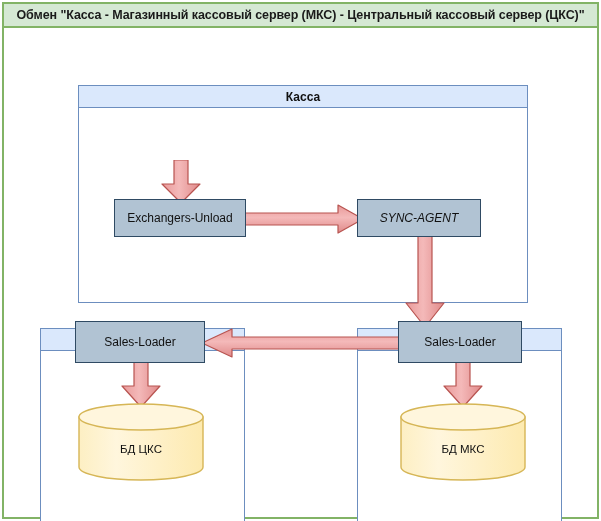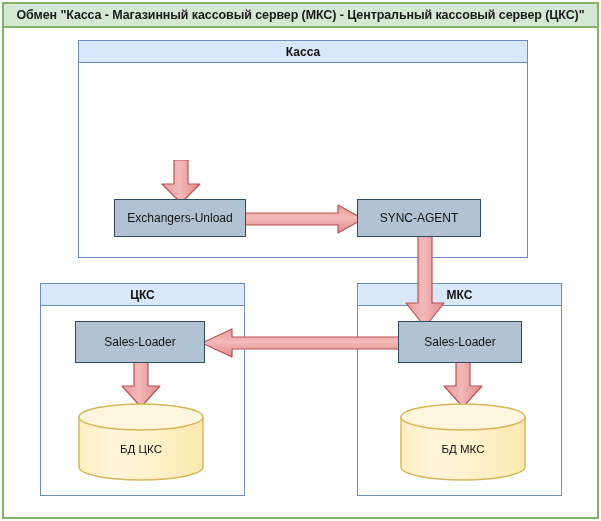--- a/index.html
+++ b/index.html
@@ -52,20 +52,21 @@
     letter-spacing: -0.1px;
     white-space: nowrap;
   }
 
   
   .pool {
     position: absolute;
     box-sizing: border-box;
     border: 1px solid #6c8ebf;
     background: #ffffff;
+    margin-top: 45px;
   }
   .pool-header {
     position: absolute;
     left: -1px;
     top: -1px;
     box-sizing: border-box;
     background: #dae8fc;
     border: 1px solid #6c8ebf;
     height: 23px;
     display: flex;
@@ -109,21 +110,21 @@
     display: flex;
     align-items: center;
     justify-content: center;
     font-size: 12px;
     color: #111111;
     white-space: nowrap;
     z-index: 6;
   }
 
   #box-exch-unload { left: 114px; top: 199px; width: 132px; height: 38px; }
-  #box-sync-agent  { left: 357px; top: 199px; width: 124px; height: 38px; }
+  #box-sync-agent  { left: 357px; top: 199px; width: 124px; height: 38px; font-style: italic; }
   #box-loader-cks  { left: 75px;  top: 321px; width: 130px; height: 42px; }
   #box-loader-mks  { left: 398px; top: 321px; width: 124px; height: 42px; }
 
   
   .db {
     position: absolute;
     z-index: 5;
   }
   .db svg { display: block; }
   .db .db-label {

